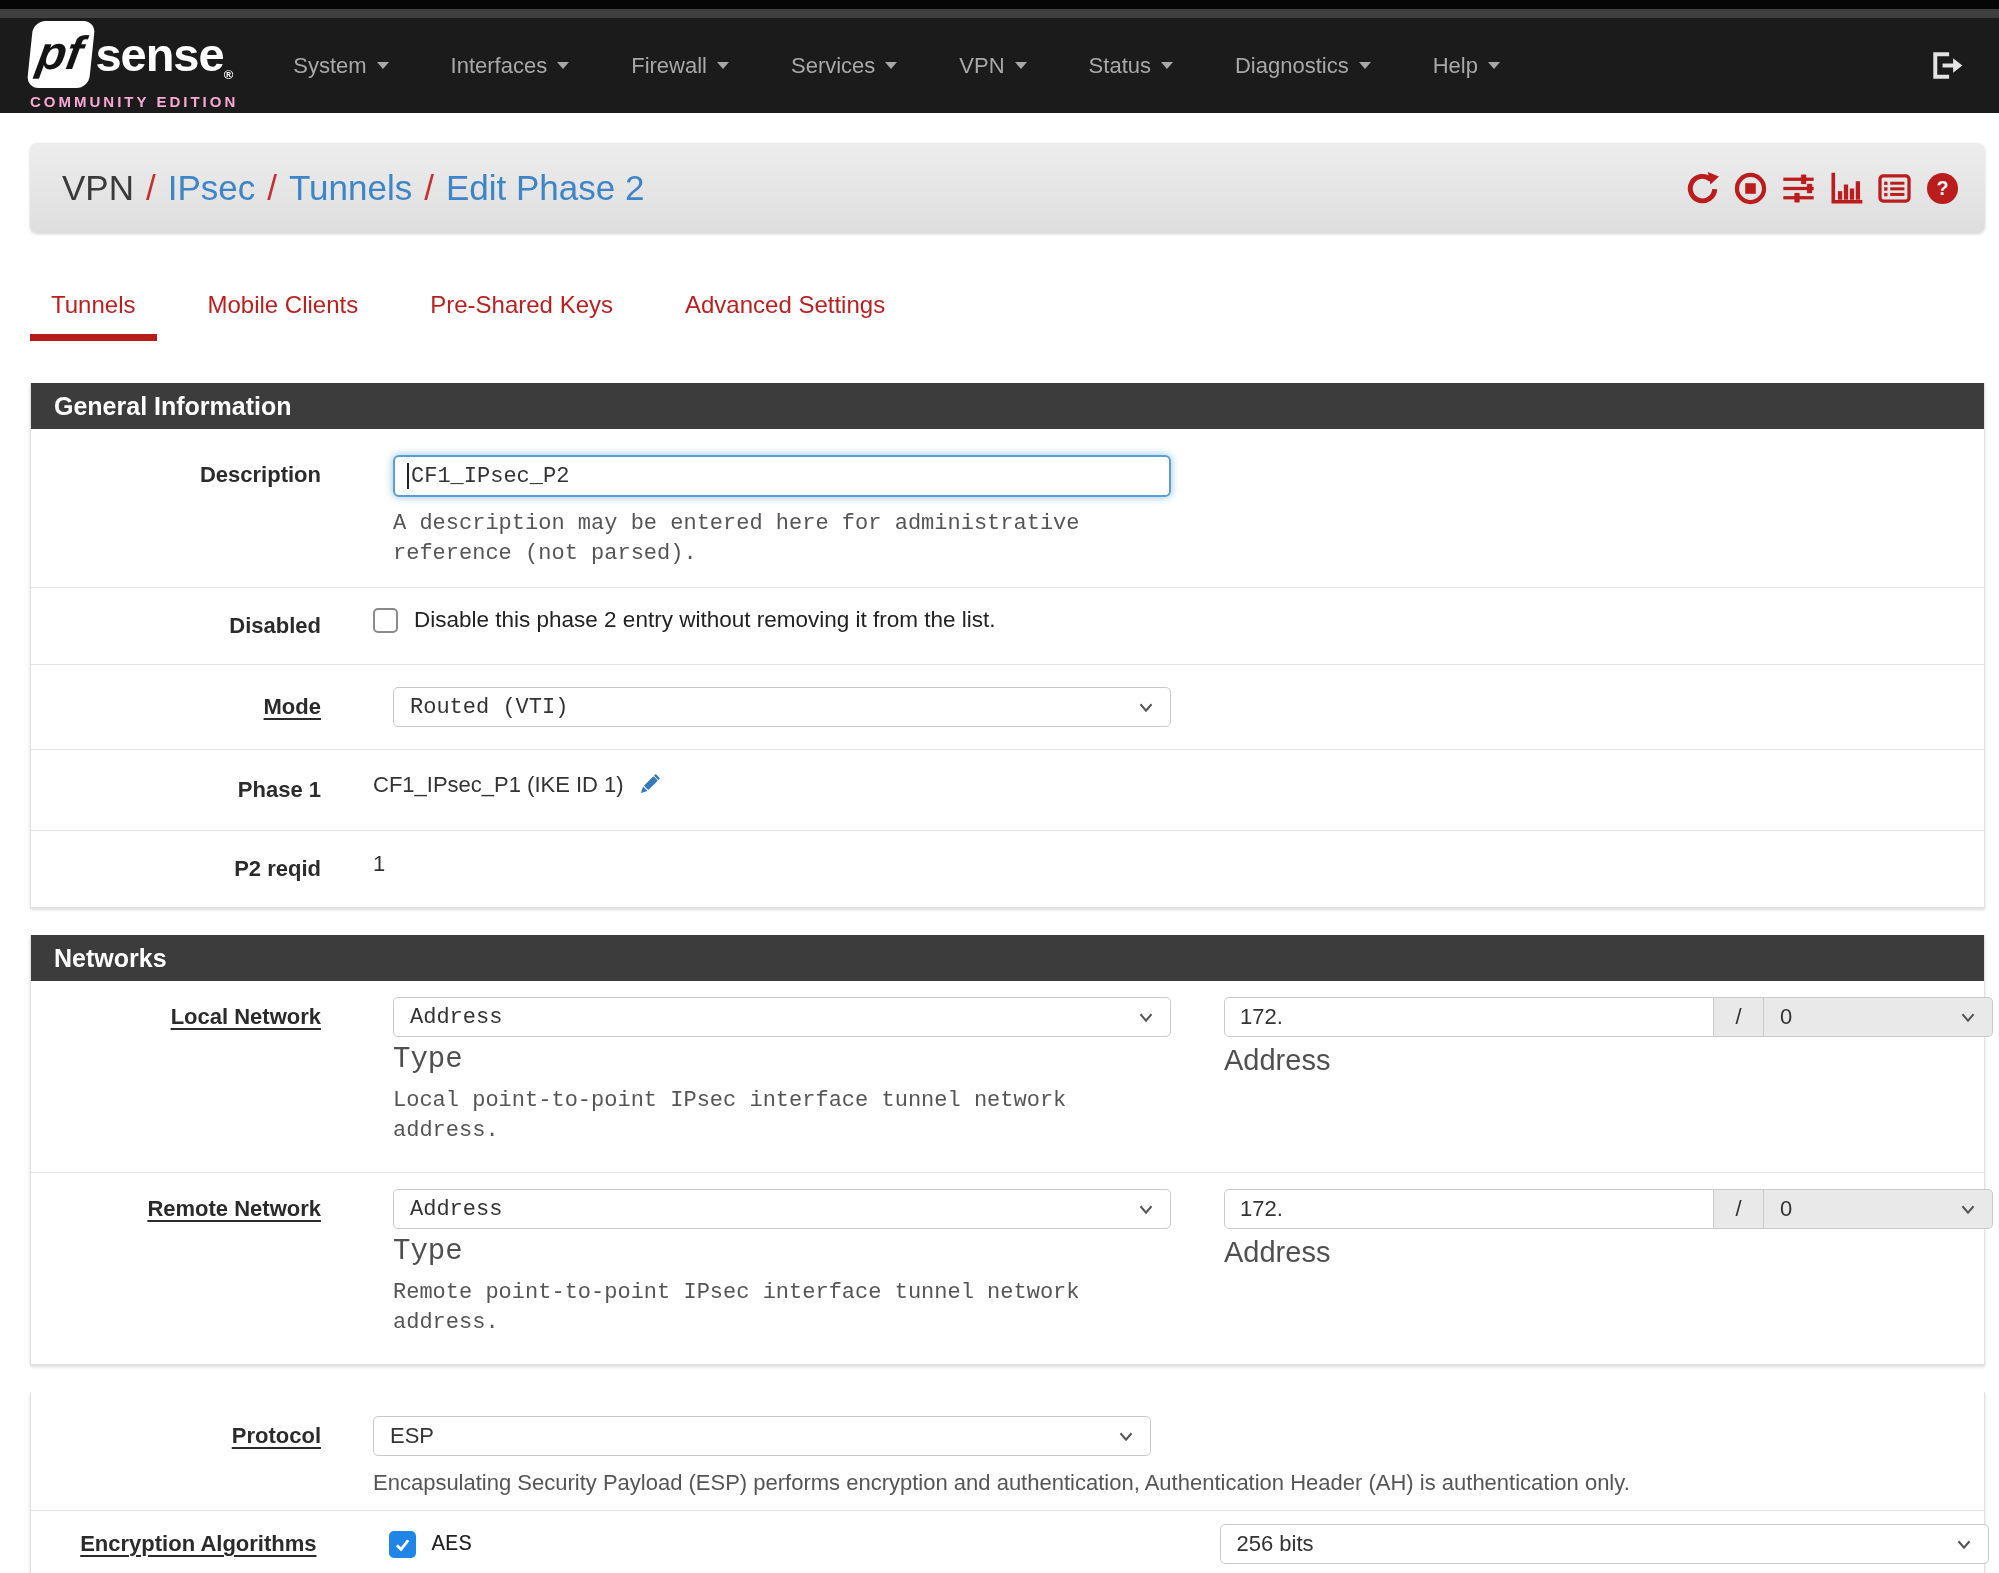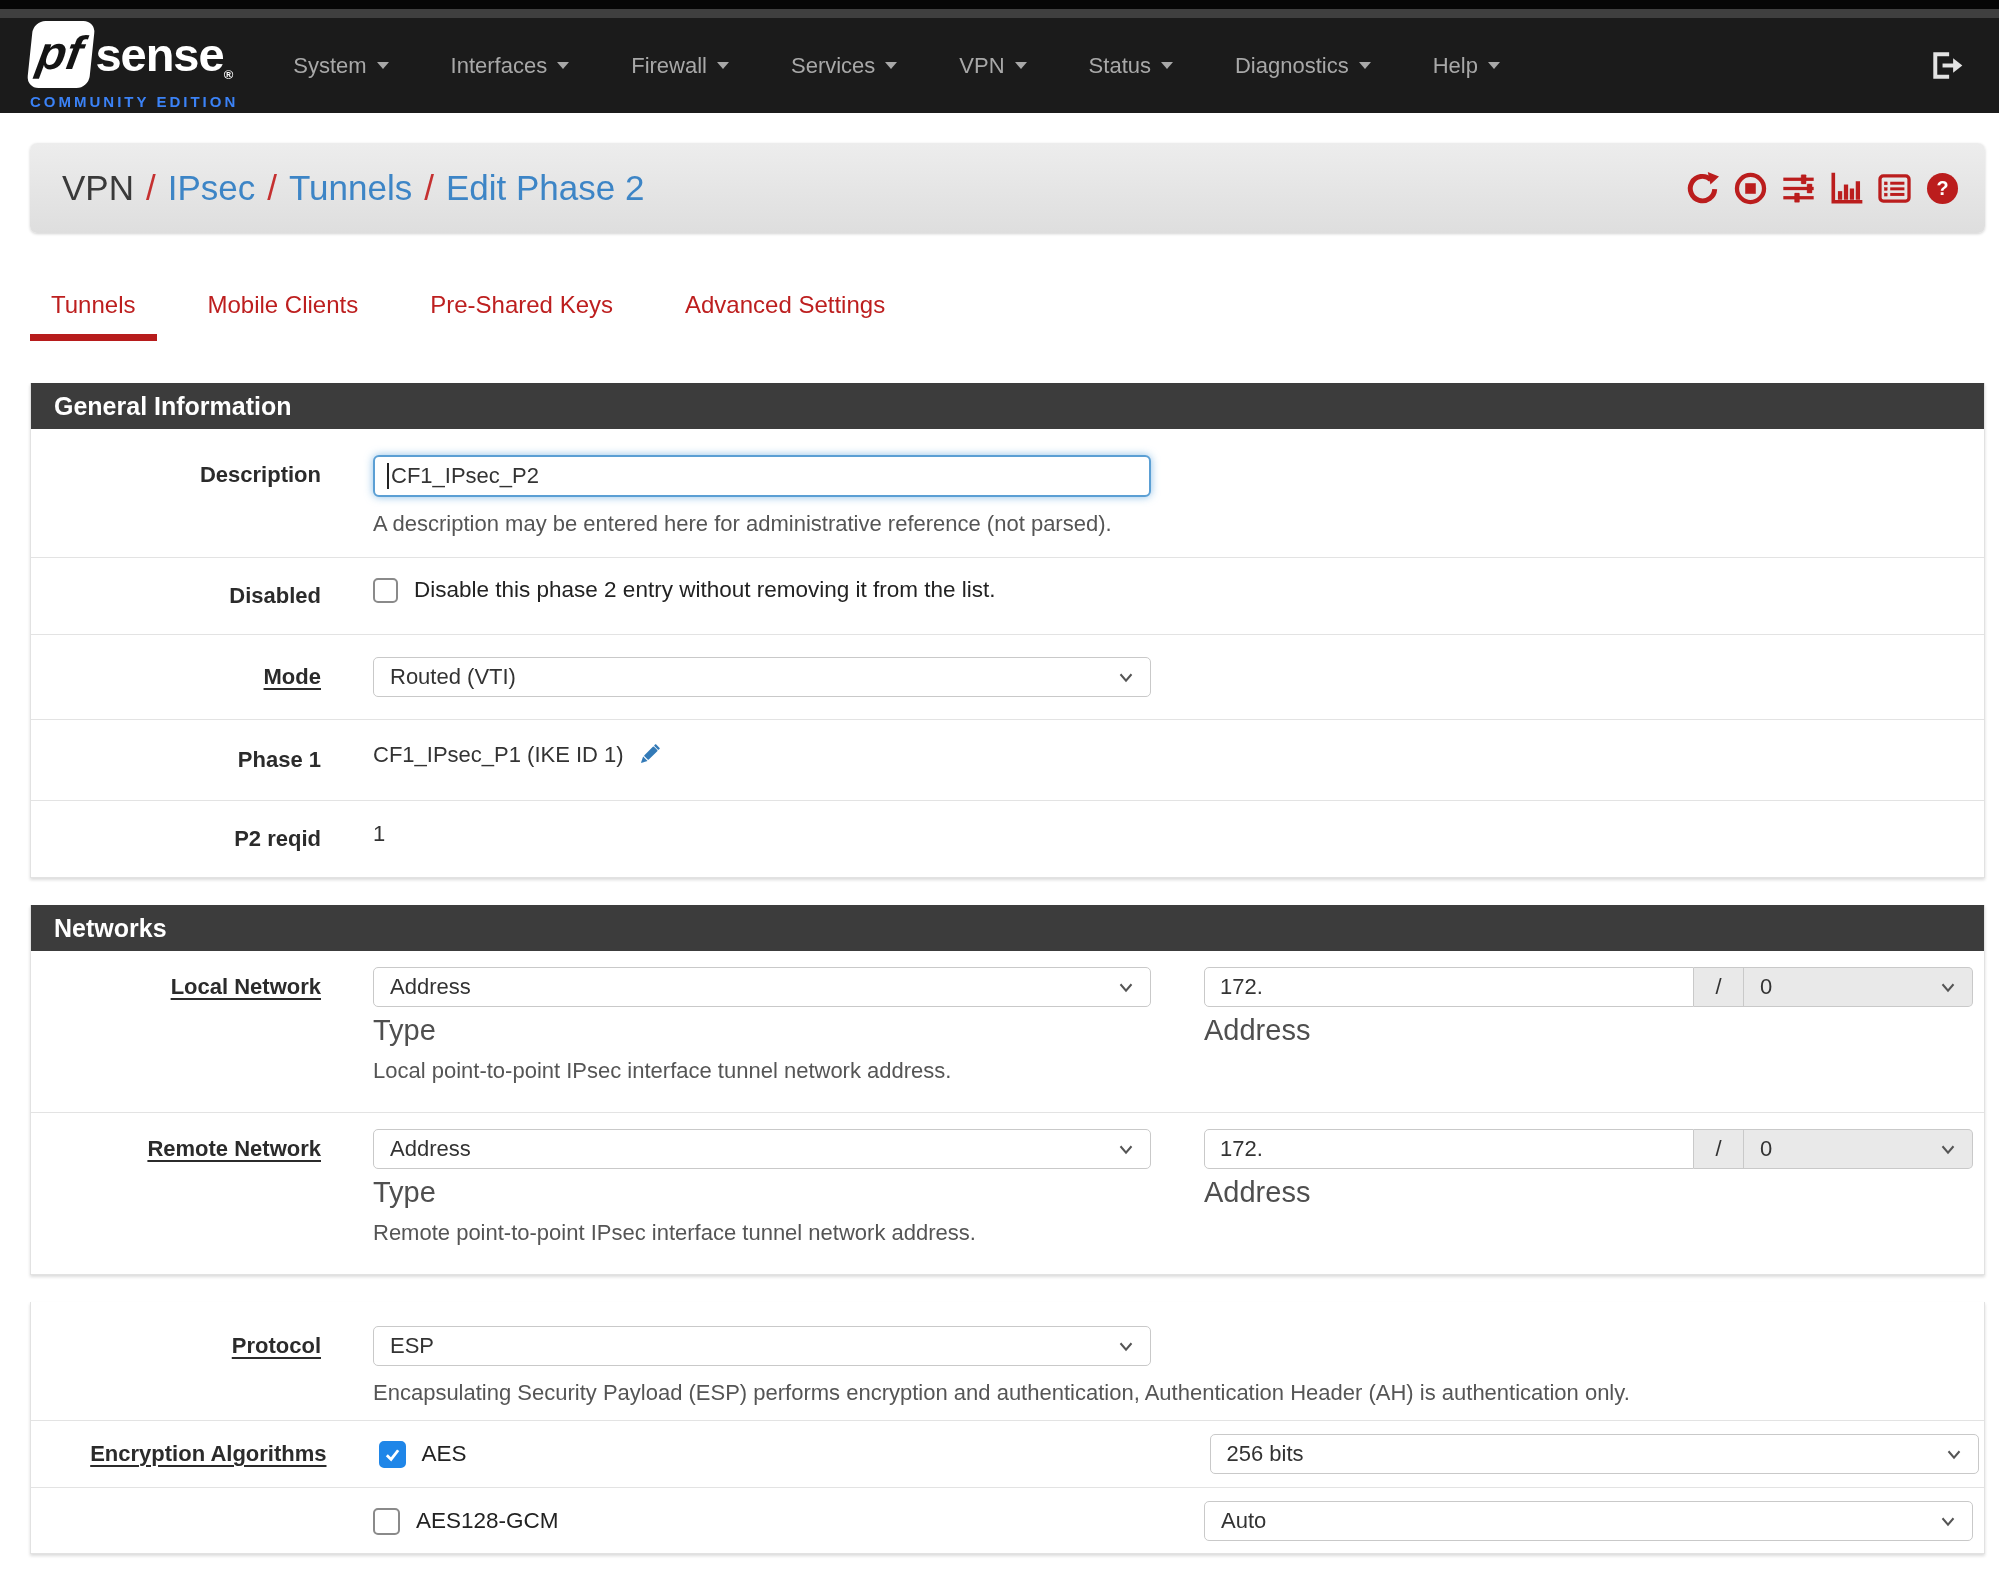--- a/index.html
+++ b/index.html
@@ -15,21 +15,21 @@
 
   
   .navbar { height:95px; background:var(--nav-bg); display:flex; align-items:center; padding:0 36px 0 30px; }
   .logo { display:flex; flex-direction:column; margin-right:24px; }
   .logo-row { display:flex; align-items:center; }
   .pf-badge { background:#fff; color:#141414; border-radius:12px; transform:skewX(-6deg);
     font-style:italic; font-weight:bold; font-size:47px; line-height:1; padding:8px 10px 12px 8px; }
   .pf-badge span{ display:inline-block; transform:skewX(-4deg); }
   .sense { color:#fff; font-weight:bold; font-size:47px; letter-spacing:-1px; margin-left:3px; }
   .reg { color:#fff; font-size:13px; vertical-align:bottom; }
-  .logo-sub { color:#3b82f6; font-weight:bold; font-size:15px; letter-spacing:3px; margin-top:5px; }
+  .logo-sub { color:#f9a8d4; font-weight:bold; font-size:15px; letter-spacing:3px; margin-top:5px; }
   .nav-items { display:flex; list-style:none; }
   .nav-item { color:#a8a8a8; font-size:22px; padding:0 31px; display:flex; align-items:center; gap:10px; cursor:pointer; }
   .caret-down { width:0; height:0; border-left:6px solid transparent; border-right:6px solid transparent; border-top:7px solid #a8a8a8; }
   .signout { margin-left:auto; color:#e3e3e3; width:33px; height:33px; cursor:pointer; }
 
   
   .crumb-panel { margin:30px 14px 0 30px; height:90px; border-radius:7px;
     background:linear-gradient(#ededed,#dedede); box-shadow:0 1px 3px rgba(0,0,0,.18);
     display:flex; align-items:center; }
   .crumb { font-size:35px; padding-left:32px; color:#3a3a3a; }
@@ -48,21 +48,21 @@
   
   .panel { margin:0 14px 27px 30px; border:1px solid #e2e2e2; border-top:none;
     box-shadow:0 2px 3px rgba(0,0,0,.14); background:#fff; }
   .panel-header { background:var(--hdr-bg); color:#fff; font-size:25px; font-weight:bold;
     height:46px; line-height:46px; padding:0 23px; }
   .f-row { display:flex; align-items:flex-start; border-bottom:1px solid #e3e3e3; }
   .f-row.last { border-bottom:none; }
   .lbl { width:290px; flex:none; text-align:right; font-weight:bold; font-size:22px;
     color:#2b2b2b; line-height:40px; }
   .lbl.u { text-decoration:underline; text-underline-offset:4px; }
-  .ctrl { margin-left:52px; width:778px; flex:none; }
+  .ctrl { margin-left:72px; width:778px; flex:none;font-family:Liberation Mono, monospace; }
   .ctrl-wide { margin-left:52px; flex:1; padding-right:24px; }
   .rcol { margin-left:53px; width:769px; flex:none; }
   .help { font-size:22px; color:#555; margin-top:12px; line-height:30px; }
   .cap { font-size:29px; color:#4f4f4f; margin-top:9px; line-height:28px; }
 
   .r-desc  { padding:26px 0 18px; }
   .r-dis   { padding:18px 0; }
   .r-mode  { padding:22px 0; }
   .r-p1    { padding:20px 0; }
   .r-reqid { padding:18px 0; }

